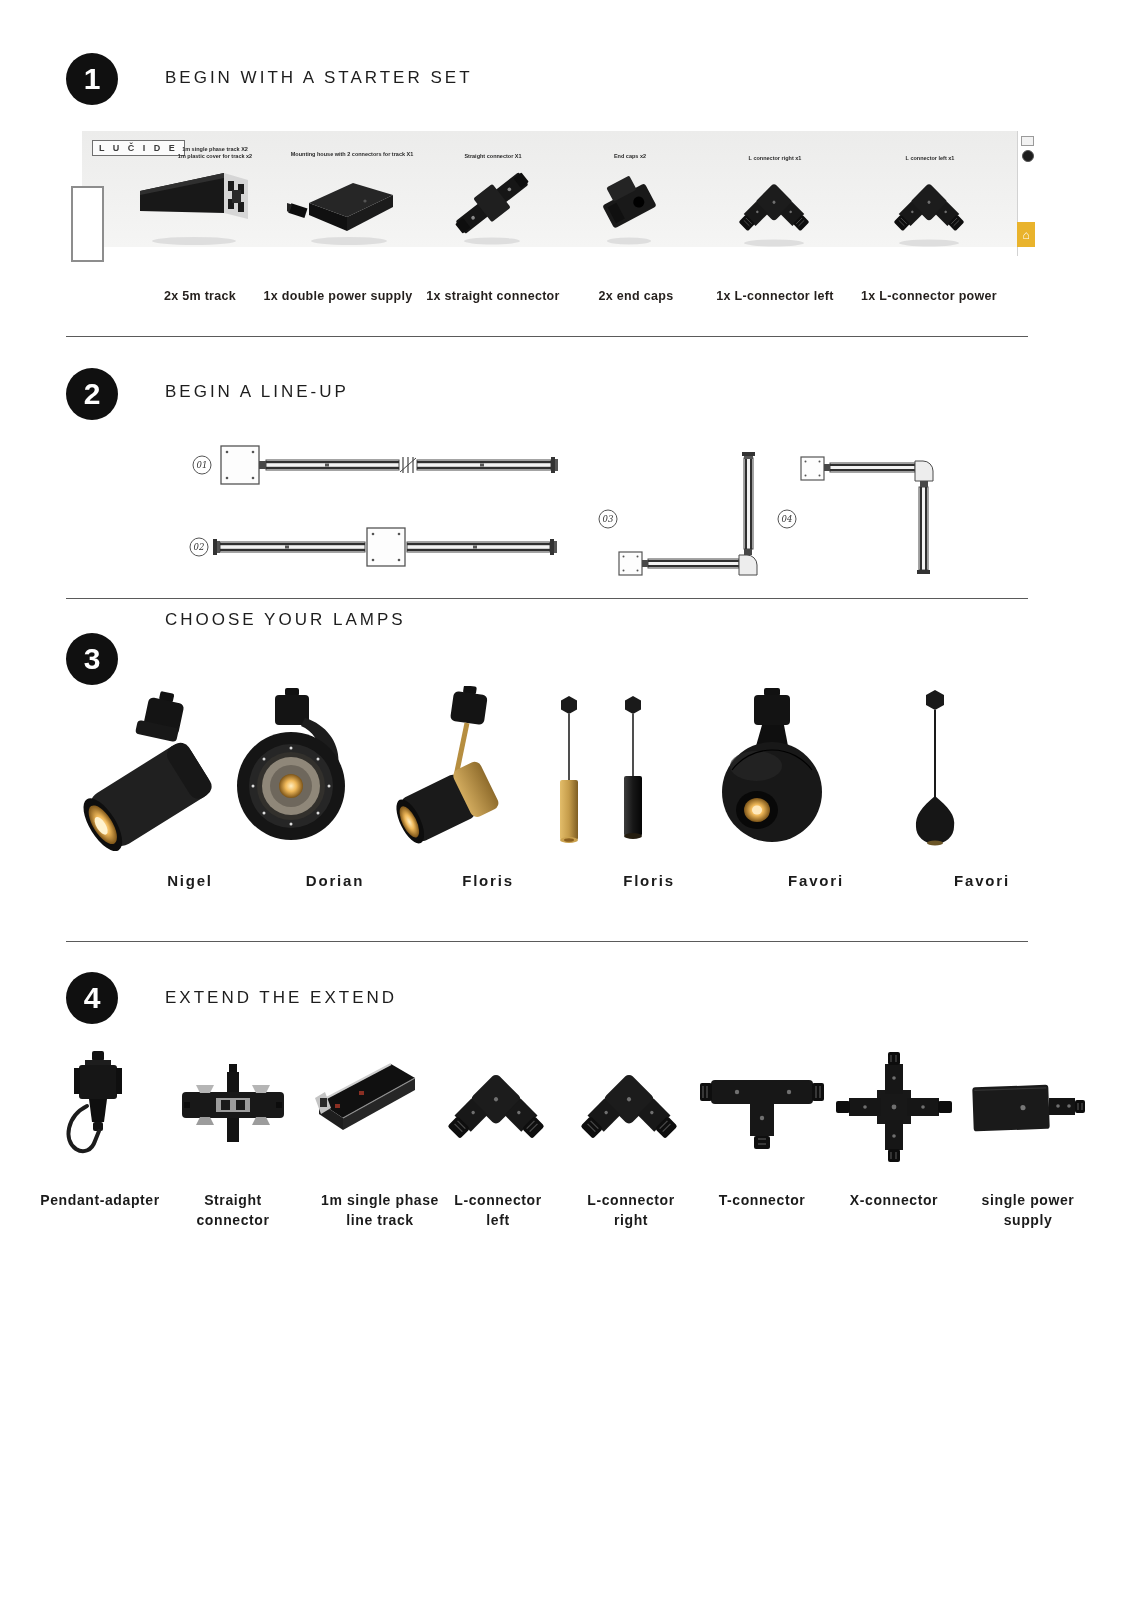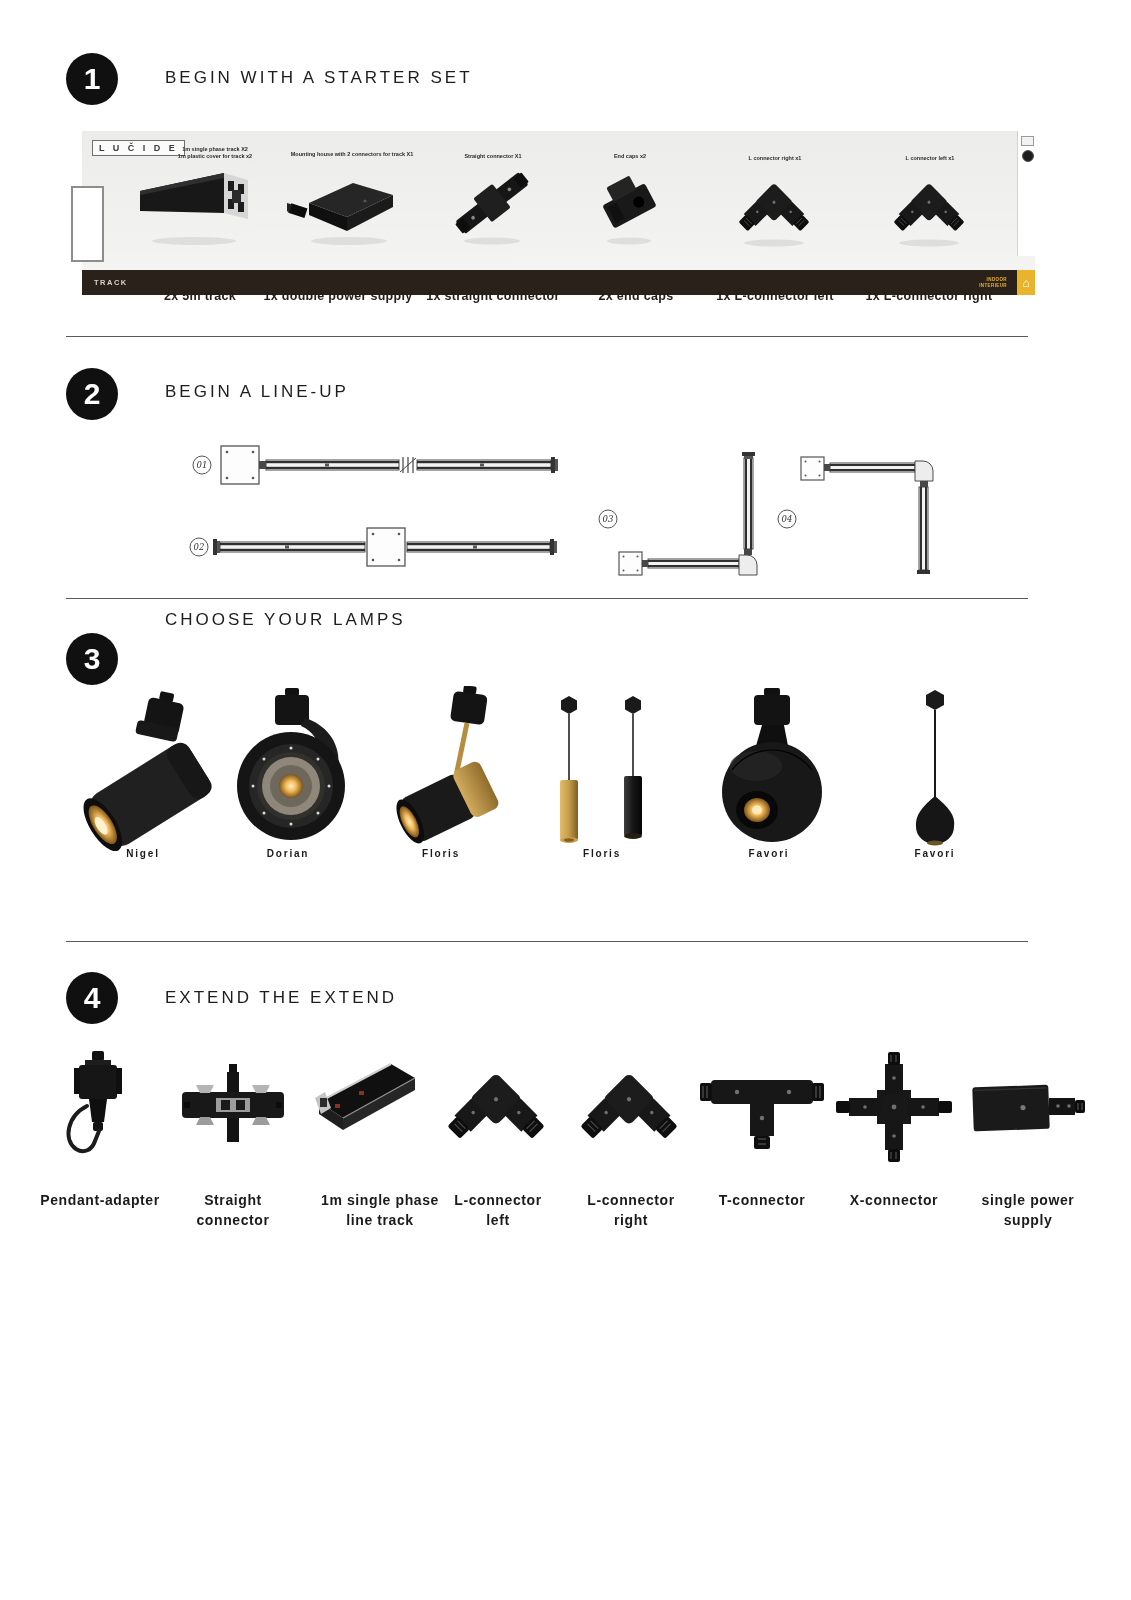--- a/index.html
+++ b/index.html
@@ -3,21 +3,21 @@
 <meta charset="utf-8">
 <style>
   html,body{margin:0;padding:0;background:#fff;}
   #page{position:relative;width:1131px;height:1600px;background:#ffffff;overflow:hidden;
         font-family:"Liberation Sans",sans-serif;color:#1b1b1b;}
   .badge{position:absolute;width:52px;height:52px;border-radius:50%;background:#101010;color:#fff;
          display:flex;align-items:center;justify-content:center;font-size:30px;font-weight:700;}
   .sec-title{position:absolute;left:165px;font-size:17px;font-weight:400;letter-spacing:3px;color:#1d1d1d;white-space:nowrap;}
   .divider{position:absolute;left:66px;width:962px;height:1px;background:#5a5a5a;}
   
-  #starter-box{position:absolute;left:82px;top:131px;width:953px;height:164px;
+  #starter-box{position:absolute;left:82px;top:131px;width:953px;height:116px;
                background:linear-gradient(180deg,#ececeb,#f5f5f4);}
   #brand-logo{position:absolute;left:10px;top:9px;border:1px solid #6f6f6f;background:#fbfbfb;
               padding:2px 6px;font-size:9px;font-weight:700;letter-spacing:3px;color:#3a3a3a;}
   #left-tab{position:absolute;left:-11px;top:55px;width:29px;height:72px;background:#ffffff;border:2px solid #8d8d8d;}
   .box-cap{position:absolute;transform:translateX(-50%);font-size:5.5px;font-weight:700;color:#2a2a2a;
            text-align:center;white-space:pre-line;line-height:7px;}
   .box-prod{position:absolute;top:28px;transform:translateX(-50%);width:130px;height:95px;}
   #right-strip{position:absolute;right:0;top:0;width:18px;height:125px;background:#ffffff;border-left:1px solid #d2d2d2;box-sizing:border-box;}
   .strip-label{position:absolute;left:3px;top:5px;width:11px;height:8px;background:#f2f2f2;border:1px solid #9a9a9a;}
   .strip-badge{position:absolute;left:4px;top:19px;width:10px;height:10px;border-radius:50%;background:#1d1d1d;border:1px solid #555;}
@@ -26,22 +26,22 @@
   #band-right{position:absolute;right:10px;top:7px;font-size:4.5px;line-height:5.5px;color:#e9b32c;
               text-align:right;white-space:pre-line;font-weight:700;letter-spacing:.4px;}
   #band-home{position:absolute;right:0;bottom:0;width:18px;height:25px;background:#e9b32c;
              display:flex;align-items:center;justify-content:center;color:#ffffff;font-size:12px;}
   .content-cap{position:absolute;top:289px;transform:translateX(-50%);font-size:12.5px;font-weight:700;
                letter-spacing:.3px;color:#241f1c;white-space:nowrap;}
   
   #lineup-svg{position:absolute;left:175px;top:428px;}
   
   .lamp{position:absolute;top:686px;transform:translateX(-50%);width:150px;height:172px;}
-  .lamp-label{position:absolute;top:848px;transform:translateX(-50%);font-size:10px;font-weight:700;
-              letter-spacing:1.8px;color:#1b1b1b;white-space:nowrap;}
+  .lamp-label{position:absolute;top:872px;transform:translateX(-50%);font-size:15px;font-weight:700;
+              letter-spacing:1.8px;color:#1b1b1b;white-space:nowrap;margin-left:47px;}
   
   .ext{position:absolute;top:1048px;transform:translateX(-50%);width:130px;height:120px;}
   .ext-label{position:absolute;top:1190px;transform:translateX(-50%);width:160px;text-align:center;
              font-size:14px;font-weight:700;letter-spacing:.6px;line-height:20px;color:#1b1b1b;white-space:pre-line;}
 </style>
 </head>
 <body>
 
 <div id="page">
 
@@ -167,34 +167,29 @@
       <svg viewBox="0 0 130 95" width="130" height="95">
         <ellipse cx="64" cy="84" rx="30" ry="3.5" fill="#dedede"></ellipse>
         <use href="#lconn" transform="translate(64,38) scale(0.62)"></use>
       </svg>
     </div>
 
     <div id="right-strip">
       <div class="strip-label"></div>
       <div class="strip-badge"></div>
     </div>
-    <div id="box-band">
-      <span id="band-label">TRACK</span>
-      <span id="band-right">INDOOR
-INTERIEUR</span>
-    </div>
     <div id="band-home">⌂</div>
   </div>
 
   <span class="content-cap" style="left:200px">2x 5m track</span>
   <span class="content-cap" style="left:338px">1x double power supply</span>
   <span class="content-cap" style="left:493px">1x straight connector</span>
   <span class="content-cap" style="left:636px">2x end caps</span>
   <span class="content-cap" style="left:775px">1x L-connector left</span>
-  <span class="content-cap" style="left:929px">1x L-connector right</span>
+  <span class="content-cap" style="left:929px">1x L-connector power</span>
 
   <div class="divider" style="top:336px"></div>
 
   <div class="badge" style="left:66px;top:368px">
     <span>2</span>
   </div>
   <div class="sec-title" style="top:382px">BEGIN A LINE-UP</div>
 
   <svg id="lineup-svg" width="865" height="170" viewBox="0 0 865 170">
 

